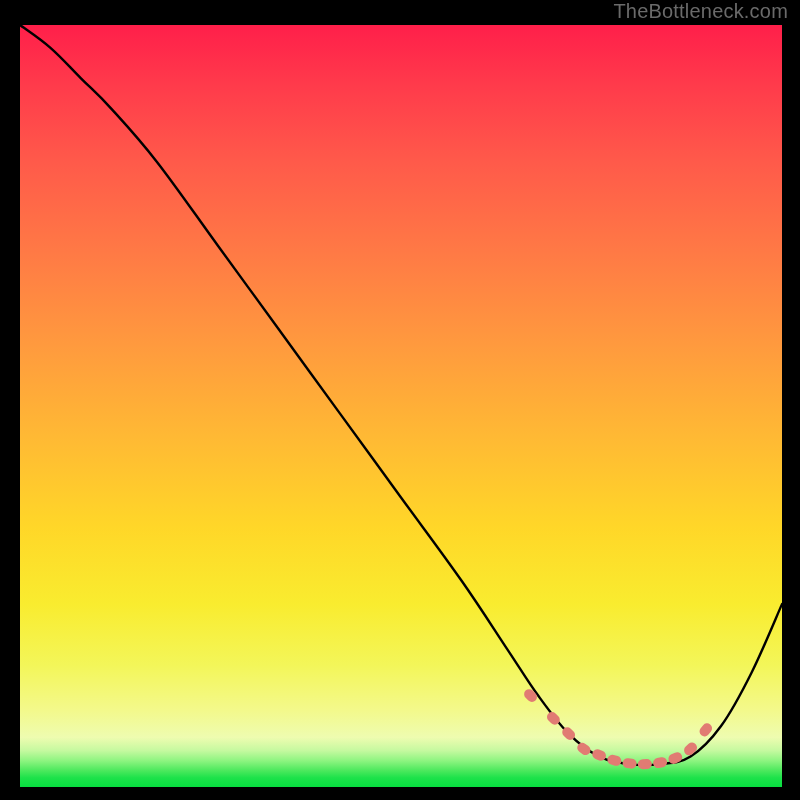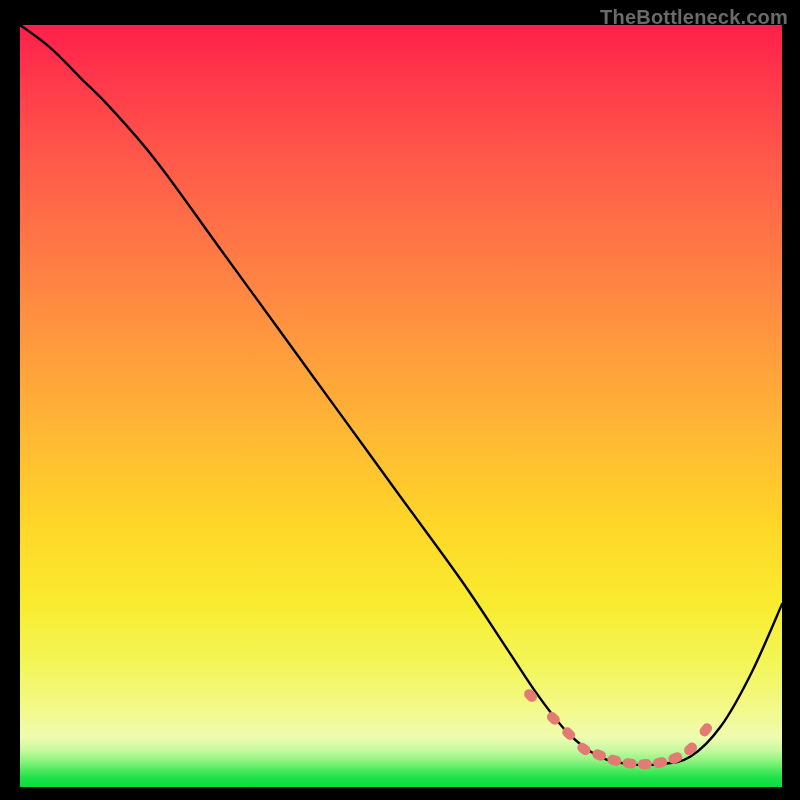--- a/index.html
+++ b/index.html
@@ -12,25 +12,25 @@
     font-family: Arial, Helvetica, sans-serif;
   }
   .stage {
     position: relative;
     width: 800px;
     height: 800px;
     background: #000000;
   }
   .watermark {
     position: absolute;
-    top: 6px;
+    top: 0;
     right: 12px;
     color: #6a6a6a;
     font-size: 20px;
-    font-weight: 700;
+    font-weight: 400;
     letter-spacing: 0.2px;
     z-index: 10;
     user-select: none;
   }
   .plot-wrap {
     position: absolute;
     left: 20px;
     top: 25px;
     width: 762px;
     height: 762px;

